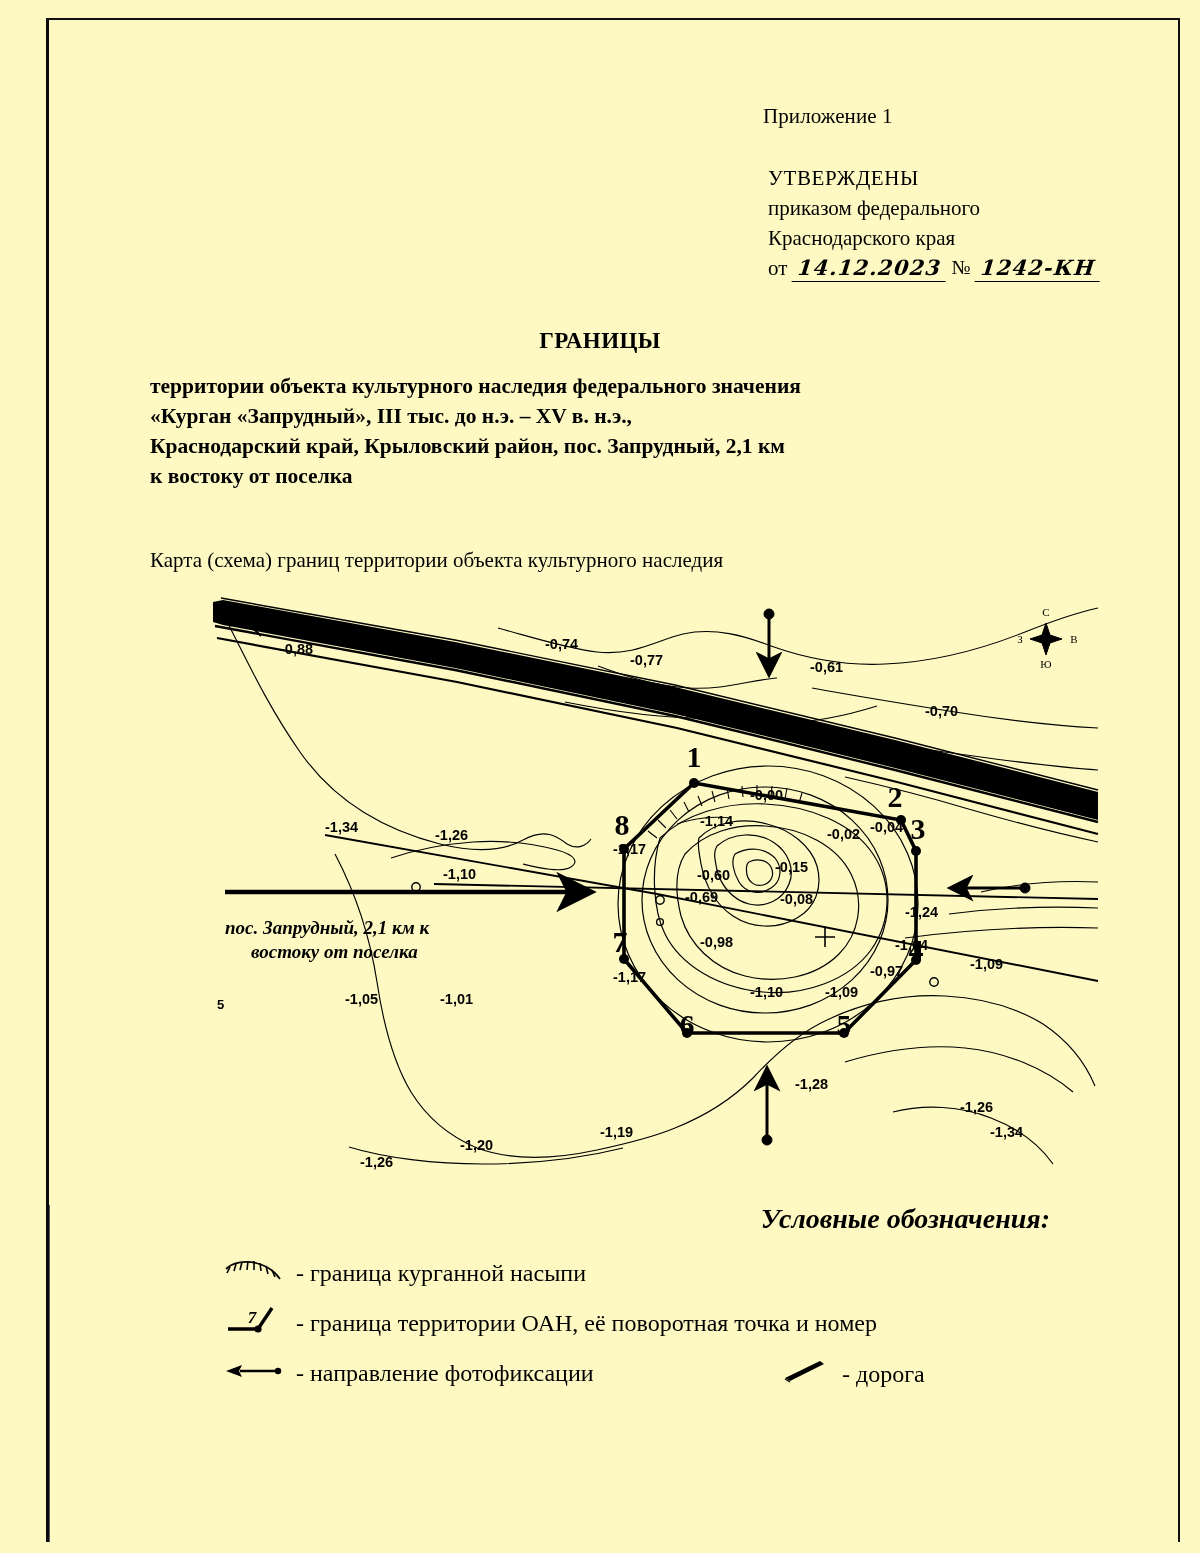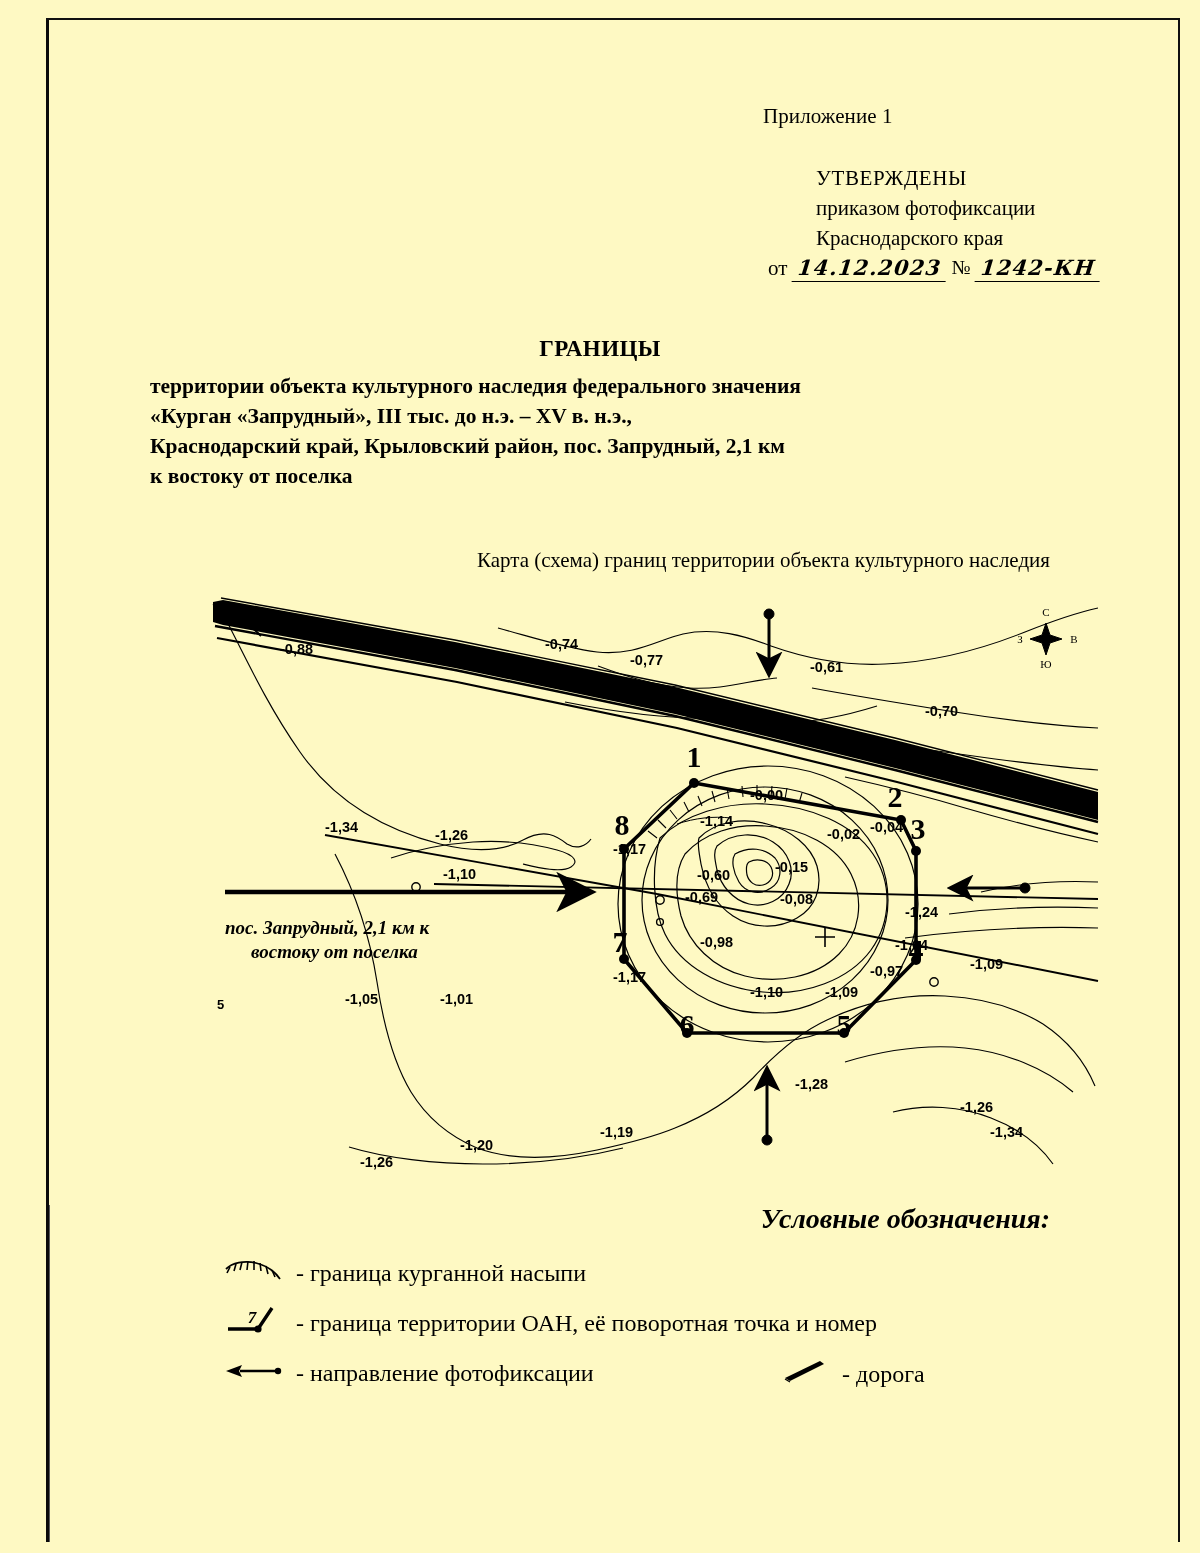--- a/index.html
+++ b/index.html
@@ -61,21 +61,20 @@
     letter-spacing: 0.1px;
     white-space: nowrap;
   }
   .approve-block {
     position: absolute;
     left: 768px;
     top: 163px;
     font-size: 21px;
     line-height: 30px;
     white-space: nowrap;
-    margin-left: 48px;
   }
   .approve-block .l1 { letter-spacing: 0.6px; }
   .hand-line {
     position: absolute;
     left: 768px;
     top: 255px;
     font-size: 21px;
     white-space: nowrap;
   }
   .hand {
@@ -92,21 +91,21 @@
   .nomer {
     display: inline-block;
     font-size: 20px;
     vertical-align: 1px;
   }
 
   
   .title-main {
     position: absolute;
     left: 0;
-    top: 336px;
+    top: 328px;
     width: 1200px;
     text-align: center;
     font-weight: bold;
     font-size: 23px;
     letter-spacing: 0.4px;
   }
   .title-sub {
     position: absolute;
     left: 150px;
     top: 371px;
@@ -114,21 +113,21 @@
     text-align: left;
     font-weight: bold;
     font-size: 21.5px;
     line-height: 30px;
   }
   .map-caption {
     position: absolute;
     left: 150px;
     top: 548px;
     width: 900px;
-    text-align: right;
+    text-align: left;
     font-size: 21px;
   }
 
   
   #map-area {
     position: absolute;
     left: 205px;
     top: 592px;
     width: 900px;
     height: 585px;
@@ -172,21 +171,21 @@
 
   <div class="page-edge-left"></div>
   <div class="page-edge-left-2"></div>
   <div class="page-edge-top"></div>
   <div class="page-edge-right"></div>
 
   <div class="hdr-app">Приложение 1</div>
 
   <div class="approve-block">
     <div class="l1">УТВЕРЖДЕНЫ</div>
-    <div>приказом фотофиксации</div>
+    <div>приказом федерального</div>
     <div>Краснодарского края</div>
   </div>
 
   <div class="hand-line">
     <span>от</span>
     <span class="hand">14.12.2023</span>
     <span class="nomer">№</span>
     <span class="hand">1242-КН</span>
   </div>
 

